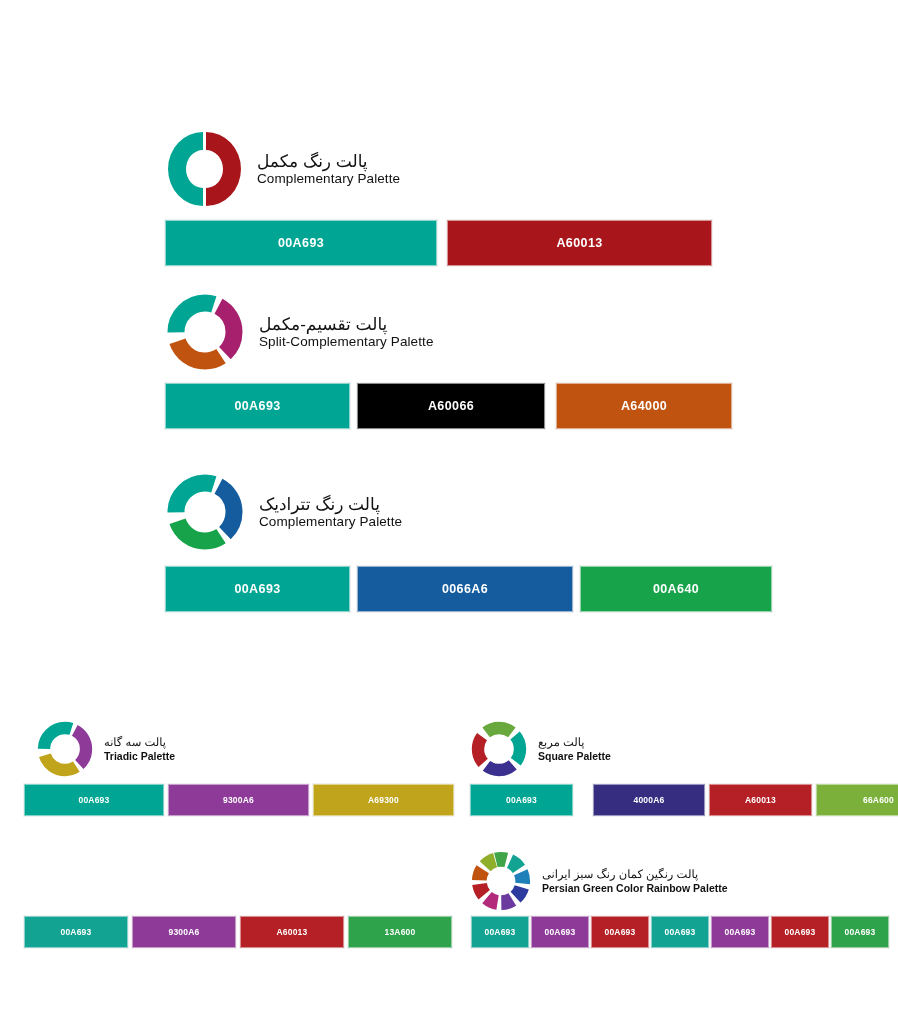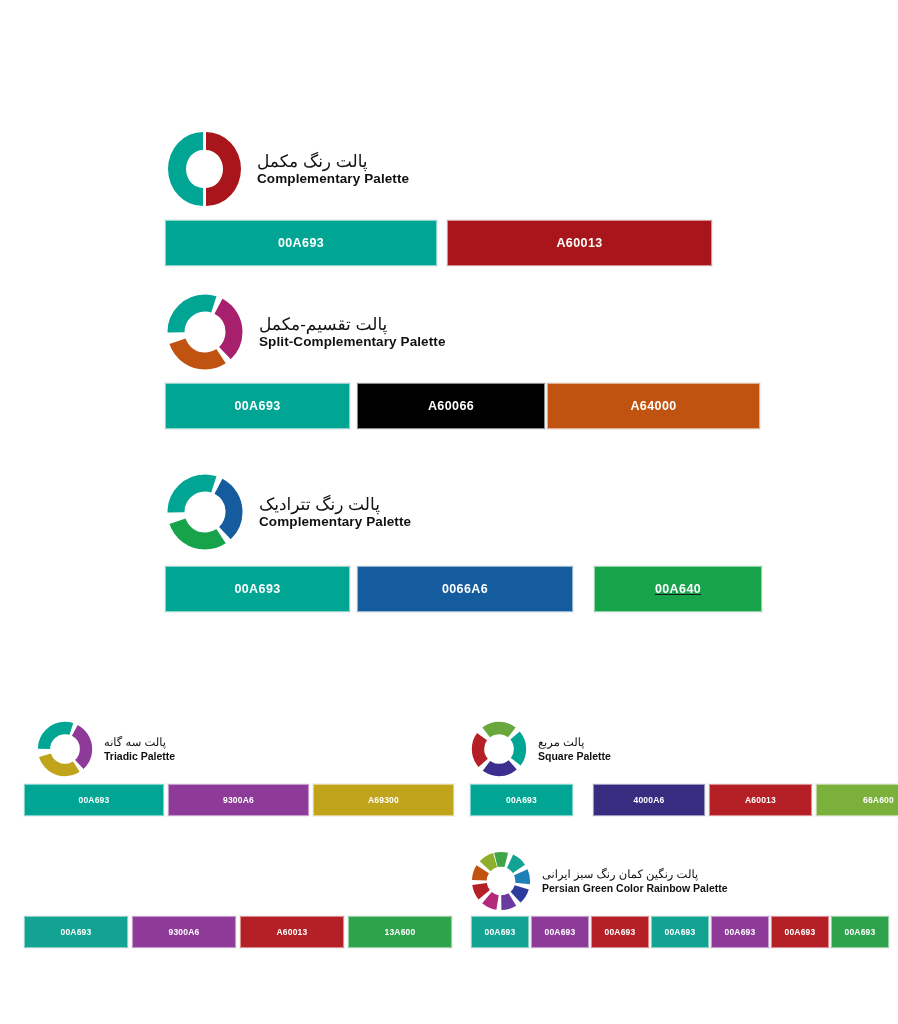--- a/index.html
+++ b/index.html
@@ -44,21 +44,21 @@
   .title-fa {
     font-size: 17px;
     font-weight: 400;
     color: #121212;
     direction: rtl;
     text-align: left;
     white-space: nowrap;
   }
   .title-en {
     font-size: 13.5px;
-    font-weight: bold;
+    font-weight: normal;
     color: #111111;
     white-space: nowrap;
     letter-spacing: 0.1px;
   }
 
   .swatch-row {
     position: absolute;
     display: flex;
   }
   .swatch {
@@ -170,21 +170,21 @@
       </div>
     </div>
   </div>
   <div class="swatch-row" style="left:165px; top:383px;">
     <div class="swatch" style="width:185px; background:#00A693;">
       <span class="swatch-label">00A693</span>
     </div>
     <div class="swatch" style="width:188px; background:#000000; margin-left:7px;">
       <span class="swatch-label">A60066</span>
     </div>
-    <div class="swatch" style="width:213px; background:#C0530F; margin-left:2px;">
+    <div class="swatch" style="width:176px; background:#C0530F; margin-left:11px;">
       <span class="swatch-label">A64000</span>
     </div>
   </div>
 
   <div class="block" style="left:165px; top:472px;">
     <div class="block-header">
       <div class="donut-wrap">
         <svg width="80" height="80" viewBox="0 0 80 80">
           <g transform="translate(40,40)" fill="none">
             <circle r="29" stroke="#00A693" stroke-width="17" stroke-dasharray="55 127" stroke-dashoffset="46" transform="rotate(-90)"></circle>
@@ -199,21 +199,21 @@
       </div>
     </div>
   </div>
   <div class="swatch-row" style="left:165px; top:566px;">
     <div class="swatch" style="width:185px; background:#00A693;">
       <span class="swatch-label">00A693</span>
     </div>
     <div class="swatch" style="width:216px; background:#145C9E; margin-left:7px;">
       <span class="swatch-label">0066A6</span>
     </div>
-    <div class="swatch" style="width:168px; background:#16A34A; margin-left:21px;text-decoration:underline;">
+    <div class="swatch" style="width:192px; background:#16A34A; margin-left:7px;">
       <span class="swatch-label">00A640</span>
     </div>
   </div>
 
   <div class="sblock" style="left:36px; top:720px;">
     <div class="sblock-header">
       <div class="donut-wrap">
         <svg width="58" height="58" viewBox="0 0 80 80">
           <g transform="translate(40,40)" fill="none">
             <circle r="29" stroke="#00A693" stroke-width="17" stroke-dasharray="55 127" stroke-dashoffset="46" transform="rotate(-90)"></circle>

